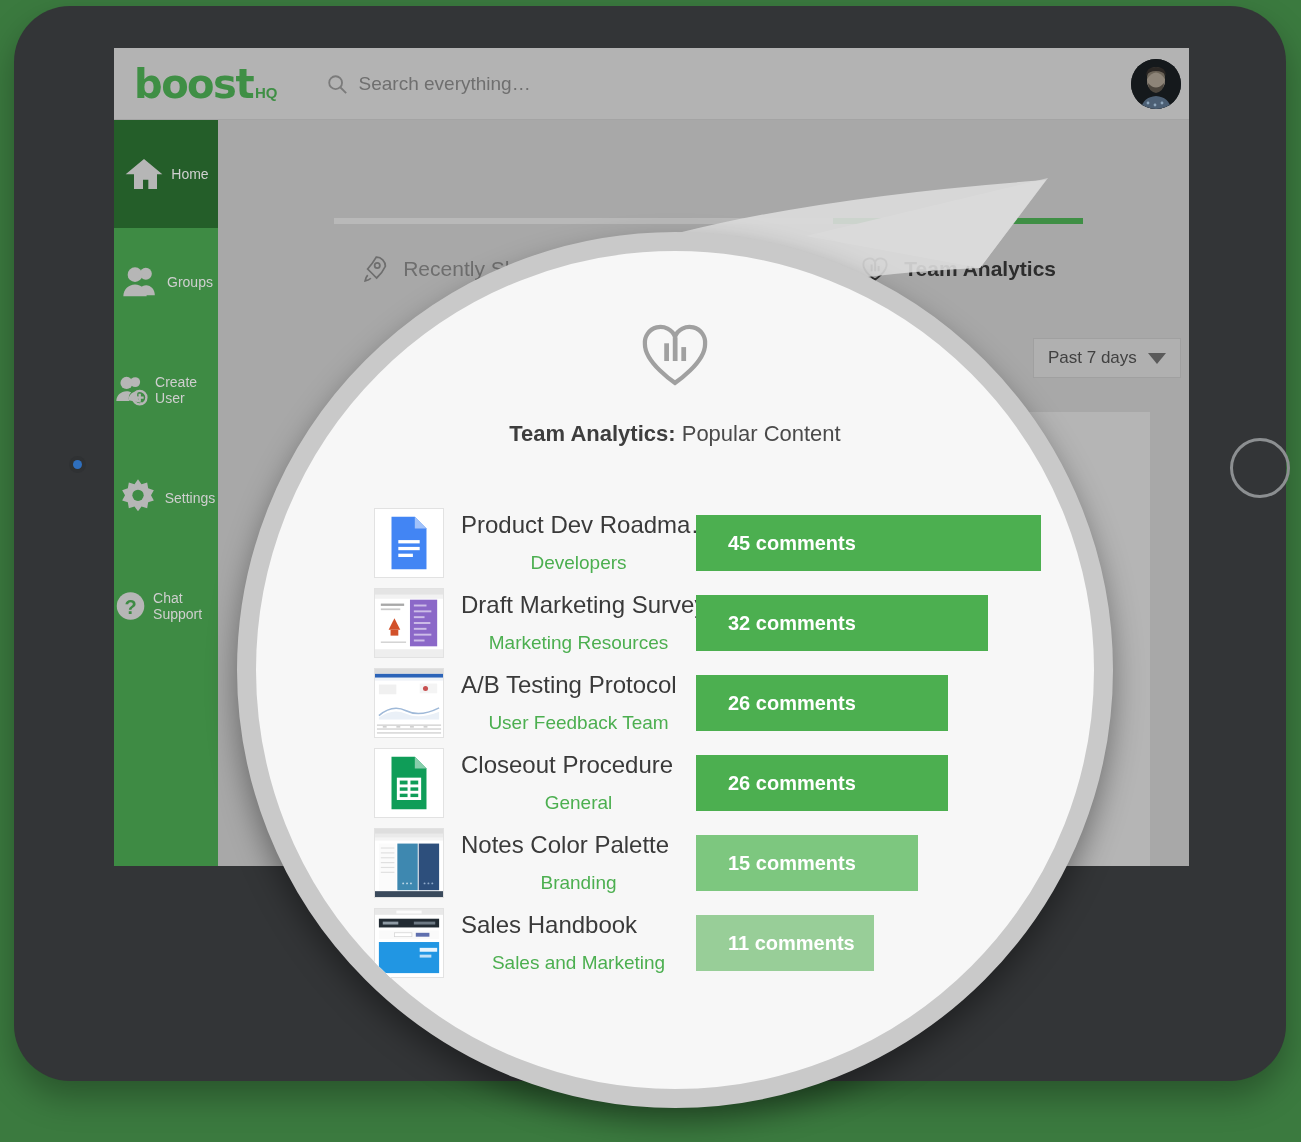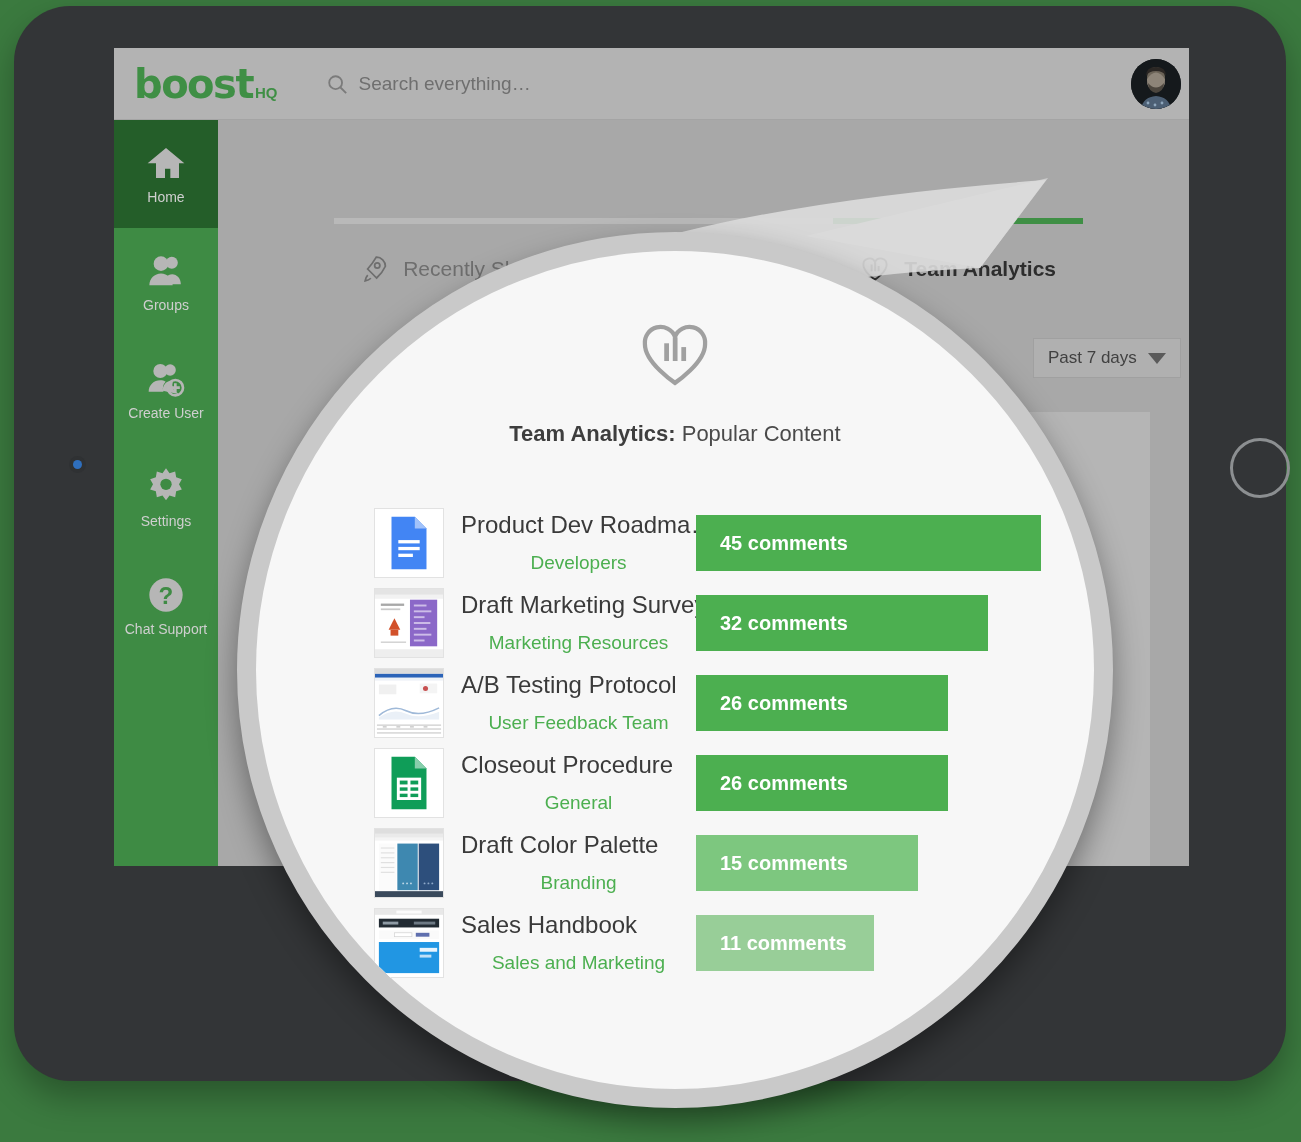--- a/index.html
+++ b/index.html
@@ -131,21 +131,21 @@
   .sidebar {
     position: absolute;
     left: 0; top: 72px;
     width: 104px;
     height: 746px;
     background: #3e8b44;
   }
   .nav-item {
     height: 108px;
     display: flex;
-    flex-direction: column;
+    flex-direction: row;
     align-items: center;
     justify-content: center;
     gap: 6px;
     color: #c9c9c9;
     cursor: pointer;
   }
   .nav-item.active { background: #245e29; }
   .nav-label {
     font-size: 14px;
     color: #cfcfcf;
@@ -288,21 +288,21 @@
     font-size: 19px;
     color: #4caf50;
     line-height: 1.3;
     margin-top: 12px;
     text-align: center;
   }
   .pc-bar {
     height: 56px;
     display: flex;
     align-items: center;
-    padding-left: 24px;
+    padding-left: 32px;
     color: #ffffff;
     font-size: 20px;
     font-weight: bold;
     white-space: nowrap;
   }
 </style>
 </head>
 <body>
 
 <div id="stage">
@@ -584,21 +584,21 @@
                   <circle cx="37" cy="56" r="1"></circle>
                 </g>
         <g fill="#8ea9c9">
                   <circle cx="51" cy="56" r="1"></circle>
                   <circle cx="55" cy="56" r="1"></circle>
                   <circle cx="59" cy="56" r="1"></circle>
                 </g>
       </svg>
             </div>
             <div class="pc-meta">
-              <div class="pc-title">Draft Color Palette</div>
+              <div class="pc-title">Notes Color Palette</div>
               <div class="pc-group">Branding</div>
             </div>
             <div class="pc-bar" style="width:221.835px;background:#7dc77f;">
               <span>15 comments</span>
             </div>
           </div>
           <div class="pc-row">
             <div class="thumb">
               <svg viewBox="0 0 70 70">
         <rect width="70" height="70" fill="#fff"></rect>

